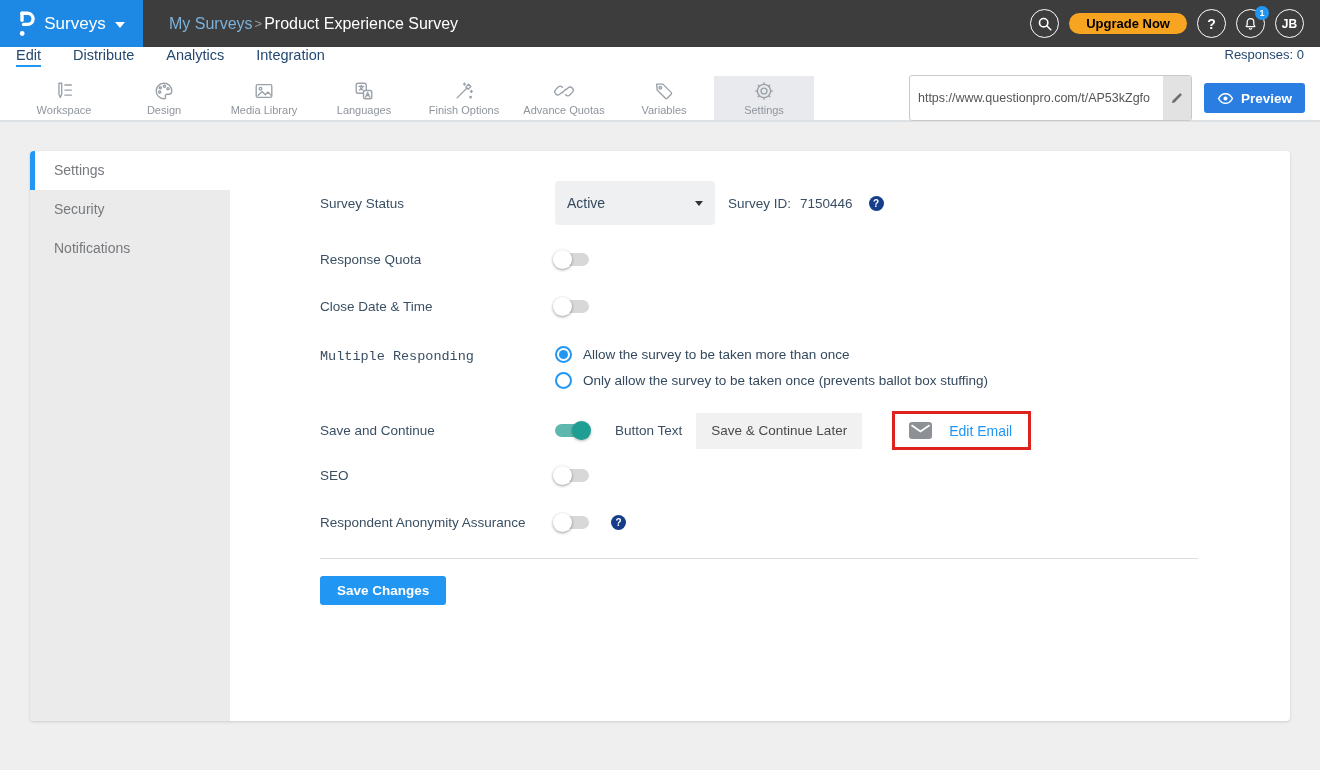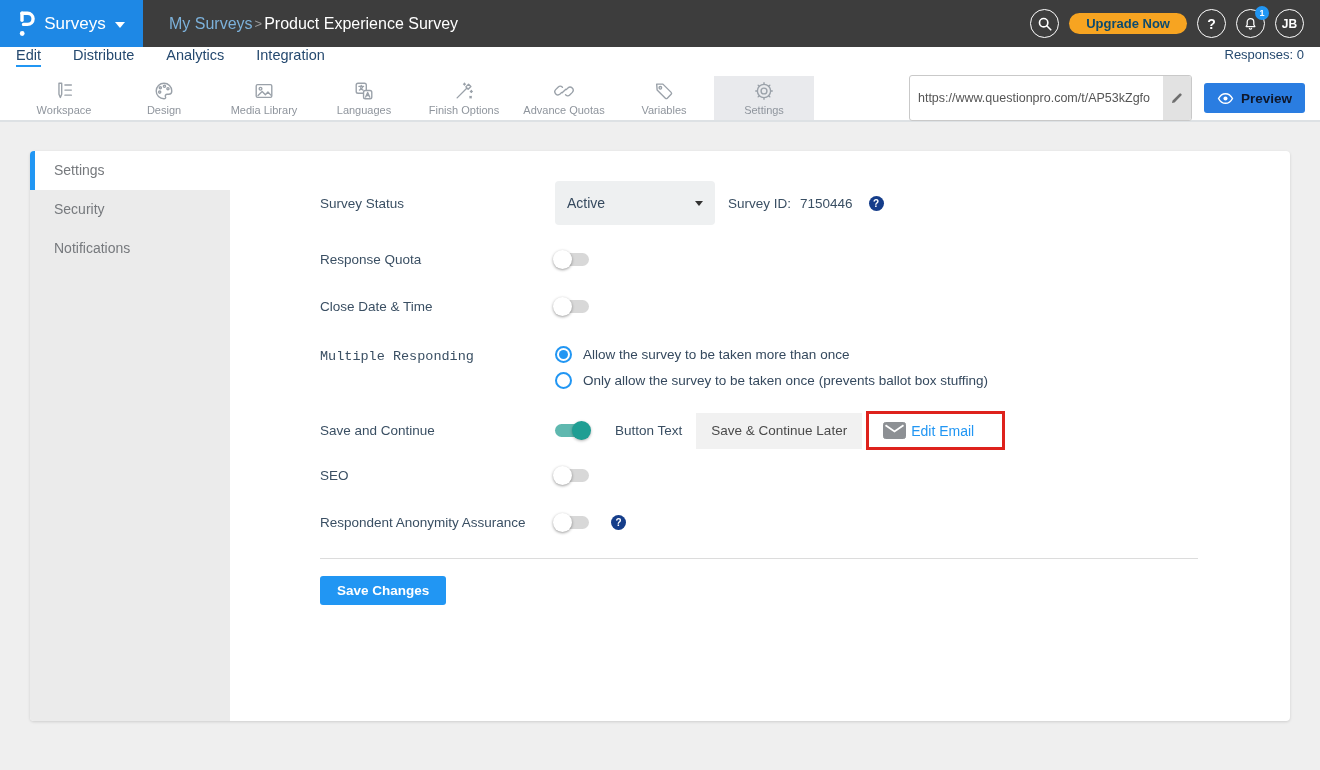--- a/index.html
+++ b/index.html
@@ -11,40 +11,40 @@
   .logo-box { width:143px; background:#1e88e5; display:flex; align-items:center; justify-content:center; gap:9px; cursor:pointer; }
   .logo-glyph { display:flex; align-items:center; }
   .app-menu-label { color:#fff; font-size:17px; }
   .caret-down { width:0; height:0; border-left:5px solid transparent; border-right:5px solid transparent; border-top:6px solid #fff; margin-top:2px; }
   .breadcrumb { display:flex; align-items:center; gap:2px; margin-left:26px; font-size:16px; }
   .crumb-parent { color:#7cb1da; cursor:pointer; }
   .crumb-sep { color:#9a9a9a; font-size:13px; }
   .crumb-current { color:#ffffff; }
   .topbar-right { margin-left:auto; display:flex; align-items:center; gap:10px; padding-right:16px; }
   .circle-btn { width:29px; height:29px; border:1.6px solid #fff; border-radius:50%; display:flex; align-items:center; justify-content:center; color:#fff; cursor:pointer; position:relative; font-weight:bold; font-size:14px; flex:none; }
-  .upgrade-btn { height:21px; background:#f7a421; border:none; border-radius:15px; color:#0c4a6e; font-weight:bold; font-size:13px; padding:0 17px; cursor:pointer; font-family:inherit; }
+  .upgrade-btn { height:21px; background:#f7a421; border:none; border-radius:15px; color:#000000; font-weight:bold; font-size:13px; padding:0 17px; cursor:pointer; font-family:inherit; }
   .badge { position:absolute; top:-4px; right:-5px; min-width:14px; height:14px; background:#2196f3; border-radius:50%; color:#fff; font-size:9px; font-weight:bold; display:flex; align-items:center; justify-content:center; }
 
   
   .subnav { height:29px; background:#fff; display:flex; align-items:flex-start; padding:0 16px; }
   .subnav .tab { margin-right:32px; font-size:14.5px; color:#25496f; cursor:pointer; padding-bottom:2px; }
   .subnav .tab.active { border-bottom:2px solid #2196f3; }
   .responses { margin-left:auto; font-size:13px; color:#25496f; }
 
   
   .toolbar { height:46px; background:#fff; border-bottom:2px solid #dde1e4; display:flex; align-items:stretch; padding-left:14px; }
   .tool-item { width:100px; display:flex; flex-direction:column; align-items:center; justify-content:center; gap:2px; cursor:pointer; }
   .tool-item.active { background:#e9eaed; }
   .tool-item .lbl { font-size:11px; color:#8f959d; }
   .tool-item svg { stroke:#9aa1a9; fill:none; stroke-width:1.5; stroke-linecap:round; stroke-linejoin:round; }
   .toolbar-right { margin-left:auto; display:flex; align-items:center; gap:12px; padding-right:15px; }
   .url-box { width:283px; height:46px; border:1px solid #c9c9c9; border-radius:3px; background:#fff; display:flex; align-items:center; overflow:hidden; }
   .url-text { flex:1; font-size:12.5px; color:#555; padding:0 8px; white-space:nowrap; overflow:hidden; }
   .url-edit-btn { width:28px; height:100%; background:#e2e2e2; display:flex; align-items:center; justify-content:center; cursor:pointer; flex:none; }
-  .preview-btn { height:30px; background:#2a7de1; border:none; border-radius:3px; color:#0f172a; font-size:13.5px; font-weight:bold; display:flex; align-items:center; gap:7px; padding:0 13px; cursor:pointer; font-family:inherit; }
+  .preview-btn { height:30px; background:#2a7de1; border:none; border-radius:3px; color:#ffffff; font-size:13.5px; font-weight:bold; display:flex; align-items:center; gap:7px; padding:0 13px; cursor:pointer; font-family:inherit; }
 
   
   .card { margin:29px 30px 0 30px; height:570px; background:#fff; border-radius:4px; box-shadow:0 1px 3px rgba(0,0,0,.14); display:flex; overflow:hidden; }
   .side { width:200px; background:#ebebeb; flex:none; }
   .side-item { height:39px; line-height:39px; padding-left:24px; font-size:14px; color:#76797d; cursor:pointer; }
   .side-item.active { background:#fff; border-left:5px solid #2196f3; padding-left:19px; }
 
   
   .form { flex:1; padding:30px 92px 0 90px; }
   .row { display:flex; align-items:center; }
@@ -63,21 +63,21 @@
   .toggle.on .knob { left:auto; right:-2px; background:#1f9e93; box-shadow:0 1px 3px rgba(0,0,0,.3); }
 
   .radio-block { display:flex; flex-direction:column; gap:9px; }
   .radio-line { display:flex; align-items:center; gap:11px; cursor:pointer; }
   .radio { width:17px; height:17px; border-radius:50%; border:2px solid #2196f3; flex:none; display:flex; align-items:center; justify-content:center; }
   .radio.sel::after { content:""; width:9px; height:9px; border-radius:50%; background:#2196f3; }
   .radio-text { font-size:13.5px; color:#35495e; }
 
   .btn-text-label { margin-left:26px; font-size:13.5px; color:#3a4f63; }
   .btn-text-input { margin-left:14px; height:36px; line-height:36px; background:#f1f1f1; padding:0 15px; font-size:13.5px; color:#4a4a4a; min-width:152px; }
-  .edit-email-box { margin-left:4px; border:3px solid #de221c; display:flex; align-items:center; gap:5px; padding:8px 28px 8px 14px; }
+  .edit-email-box { margin-left:30px; border:3px solid #de221c; display:flex; align-items:center; gap:17px; padding:8px 16px 8px 14px; }
   .edit-email-link { font-size:14px; color:#2196f3; cursor:pointer; }
 
   .divider { border-top:1px solid #dcdcdc; margin:28px 0 17px 0; }
   .save-btn { background:#2196f3; border:none; border-radius:3px; color:#fff; font-size:13.5px; font-weight:bold; height:29px; padding:0 17px; cursor:pointer; font-family:inherit; }
 
   .mb27{margin-bottom:27px;} .mb32{margin-bottom:32px;} .mb22{margin-bottom:22px;}
   .mb18{margin-bottom:18px;}
 </style>
 </head>
 <body>

